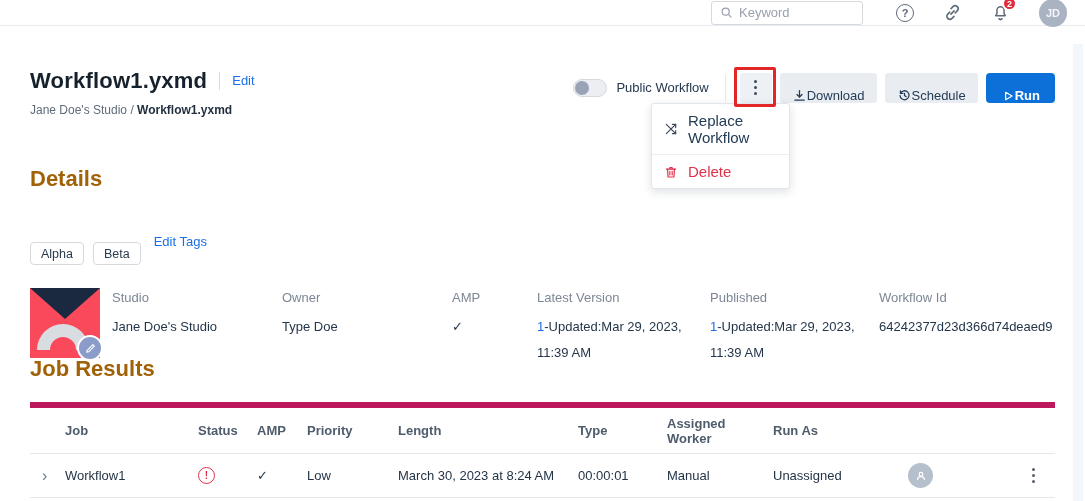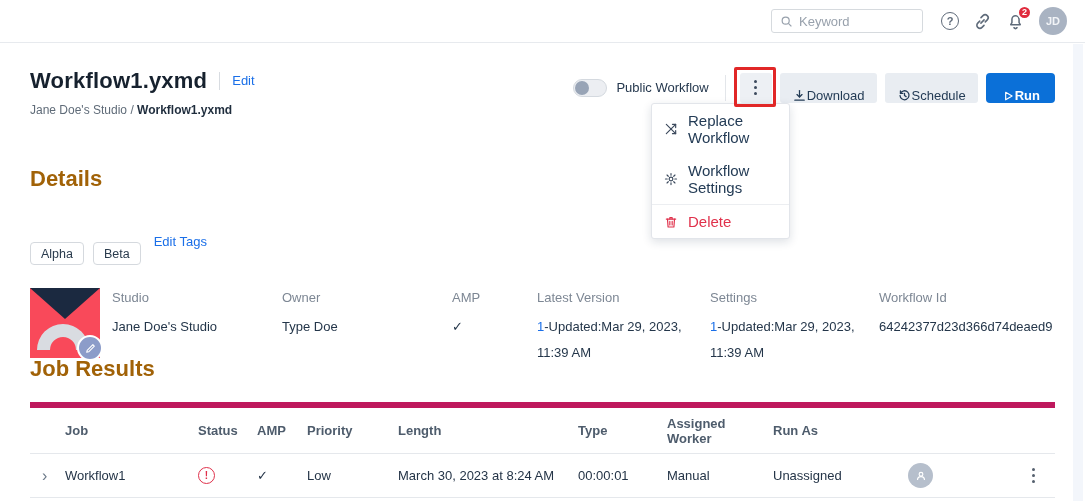--- a/index.html
+++ b/index.html
@@ -3,23 +3,23 @@
 <meta charset="utf-8">
 <style>
   * { margin:0; padding:0; box-sizing:border-box; }
   html,body { width:1085px; height:501px; }
   body {
     position:relative; background:#ffffff; overflow:hidden;
     font-family:"Liberation Sans", sans-serif; color:#24364a;
   }
   
   .topbar {
-    position:absolute; top:0; left:0; right:0; height:43px; background:#fff;
+    position:absolute; top:0; left:0; right:0; height:26px; background:#fff;
     border-bottom:1px solid #e7eaee; display:flex; align-items:center;
-    justify-content:flex-end; gap:14px; padding-right:18px;
+    justify-content:flex-end; gap:29px; padding-right:18px;
   }
   .searchbox {
     width:152px; height:24px; border:1px solid #d6dade; border-radius:3px;
     display:flex; align-items:center; gap:6px; padding:0 8px; margin-right:4px;
   }
   .searchbox svg { flex:0 0 auto; }
   .searchbox input {
     border:none; outline:none; width:100%; font-size:13px;
     font-family:"Liberation Sans", sans-serif; color:#41506b; background:transparent;
   }
@@ -203,27 +203,20 @@
 <div class="menu">
   <div class="menu-item">
     <svg width="14" height="14" viewBox="0 0 24 24" fill="none" stroke="#3c4a5d" stroke-width="2" stroke-linecap="round" stroke-linejoin="round">
         <path d="M4 4l16 16"></path>
         <path d="M20 4L4 20"></path>
         <path d="M14.5 4H20v5.5"></path>
         <path d="M14.5 20H20v-5.5"></path>
       </svg>
     <span>Replace Workflow</span>
   </div>
-  <div class="menu-item">
-    <svg width="14" height="14" viewBox="0 0 24 24" fill="none" stroke="#3c4a5d" stroke-width="2" stroke-linecap="round">
-        <circle cx="12" cy="12" r="3.2"></circle>
-        <path d="M12 2.5v3M12 18.5v3M2.5 12h3M18.5 12h3M5.2 5.2l2.1 2.1M16.7 16.7l2.1 2.1M18.8 5.2l-2.1 2.1M7.3 16.7l-2.1 2.1"></path>
-      </svg>
-    <span>Workflow Settings</span>
-  </div>
   <div class="menu-item danger">
     <svg width="14" height="14" viewBox="0 0 24 24" fill="none" stroke="#e0314b" stroke-width="2" stroke-linecap="round" stroke-linejoin="round">
         <path d="M4 7h16"></path>
         <path d="M10 7V4.5h4V7"></path>
         <path d="M6 7l1 13.5h10L18 7"></path>
         <path d="M10 11v6M14 11v6"></path>
       </svg>
     <span>Delete</span>
   </div>
 </div>
@@ -258,21 +251,21 @@
     </div>
     <div class="fcol w-amp">
       <div class="flabel">AMP</div>
       <div class="fvalue amp-check">✓</div>
     </div>
     <div class="fcol w-lv">
       <div class="flabel">Latest Version</div>
       <div class="fvalue"><span class="ver-link">1</span><span>-Updated:Mar 29, 2023, 11:39 AM</span></div>
     </div>
     <div class="fcol w-pub">
-      <div class="flabel">Settings</div>
+      <div class="flabel">Published</div>
       <div class="fvalue"><span class="ver-link">1</span><span>-Updated:Mar 29, 2023, 11:39 AM</span></div>
     </div>
     <div class="fcol w-id">
       <div class="flabel">Workflow Id</div>
       <div class="fvalue">64242377d23d366d74deaed9</div>
     </div>
   </div>
 </div>
 
 <div class="jobs">

